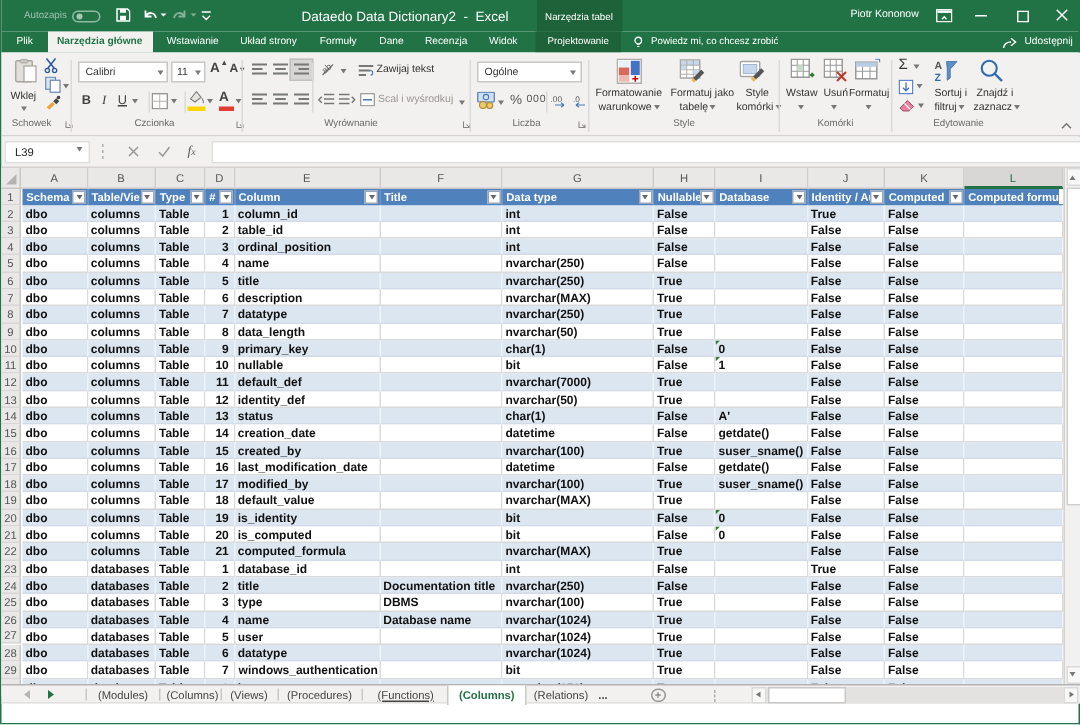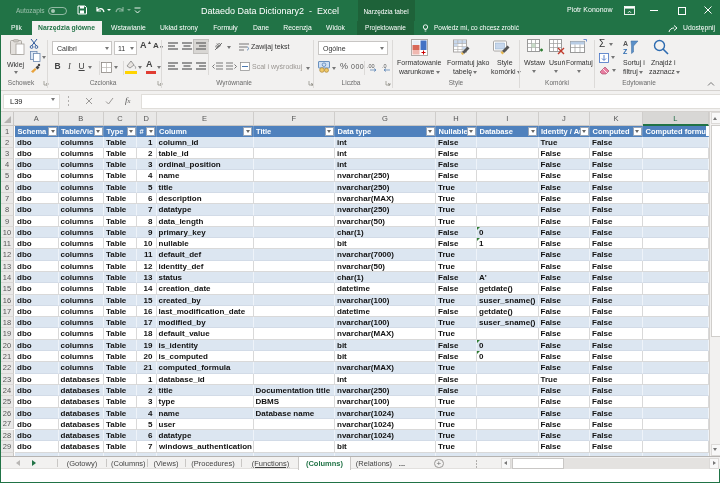--- a/index.html
+++ b/index.html
@@ -810,21 +810,21 @@
   <div style="position:absolute;left:3.5px;top:4.5px;width:0;height:0;border-left:2.6px solid transparent;border-right:2.6px solid transparent;border-bottom:3.5px solid #777;"></div>
   <div style="position:absolute;left:1px;top:13px;width:10px;height:212px;background:#ffffff;border:1px solid #d0cecb;"></div>
   <div style="position:absolute;left:1px;bottom:0;width:10px;height:12px;background:#f8f8f8;border:1px solid #dcdad8;"></div>
   <div style="position:absolute;left:3.5px;bottom:4.5px;width:0;height:0;border-left:2.6px solid transparent;border-right:2.6px solid transparent;border-top:3.5px solid #777;"></div>
 </div>
 
 <div id="sheettabs">
   <span style="position:absolute;left:15px;top:3.5px;width:0;height:0;border-top:3px solid transparent;border-bottom:3px solid transparent;border-right:4px solid #b8b6b4;"></span>
   <span style="position:absolute;left:31px;top:3.5px;width:0;height:0;border-top:3px solid transparent;border-bottom:3px solid transparent;border-left:4px solid #217346;"></span>
   <div class="ssep" style="left:56px;"></div>
-  <div class="stab" style="left:62px;width:38px;">(Gotowy)</div>
+  <div class="stab" style="left:62px;width:38px;">(Modules)</div>
   <div class="ssep" style="left:105px;"></div>
   <div class="stab" style="left:110px;width:32px;">(Columns)</div>
   <div class="ssep" style="left:146px;"></div>
   <div class="stab" style="left:150px;width:30px;">(Views)</div>
   <div class="ssep" style="left:184px;"></div>
   <div class="stab" style="left:189px;width:46px;">(Procedures)</div>
   <div class="ssep" style="left:240px;"></div>
   <div class="stab" style="left:250px;width:39px;text-decoration:underline;">(Functions)</div>
   <div id="activesheet" style="left:297px;width:53px;">(Columns)</div>
   <div class="stab" style="left:353px;width:40px;">(Relations)</div>

